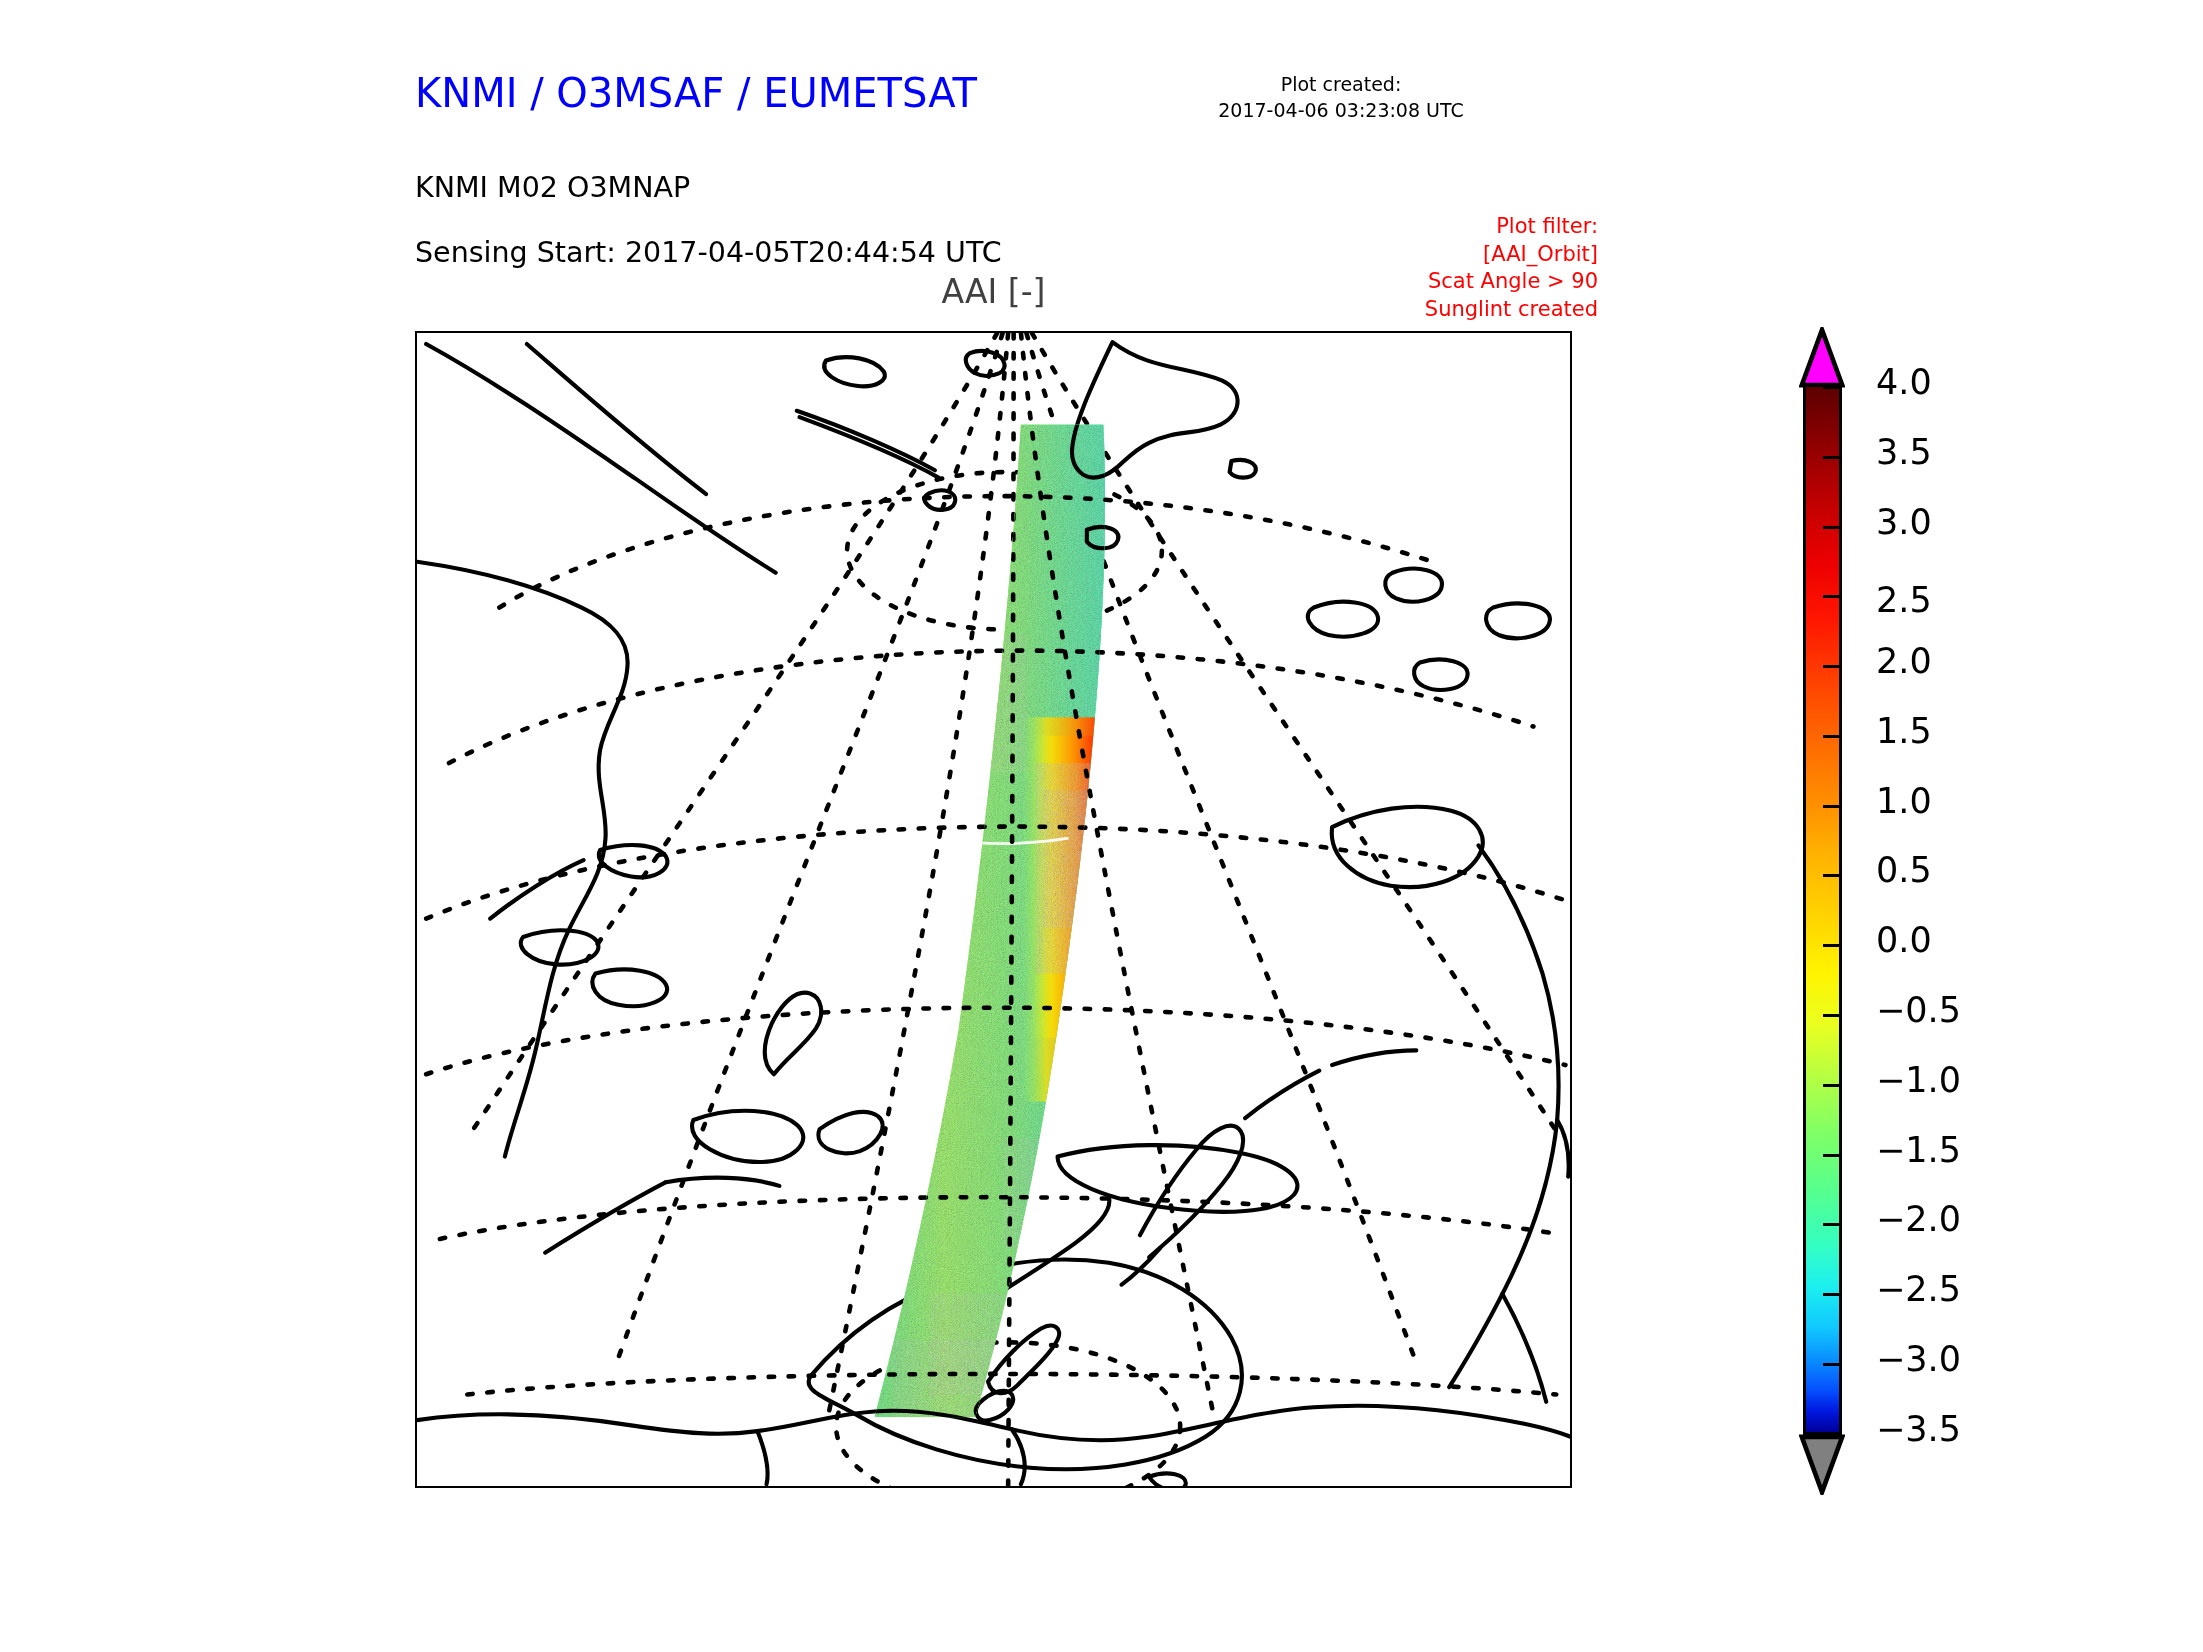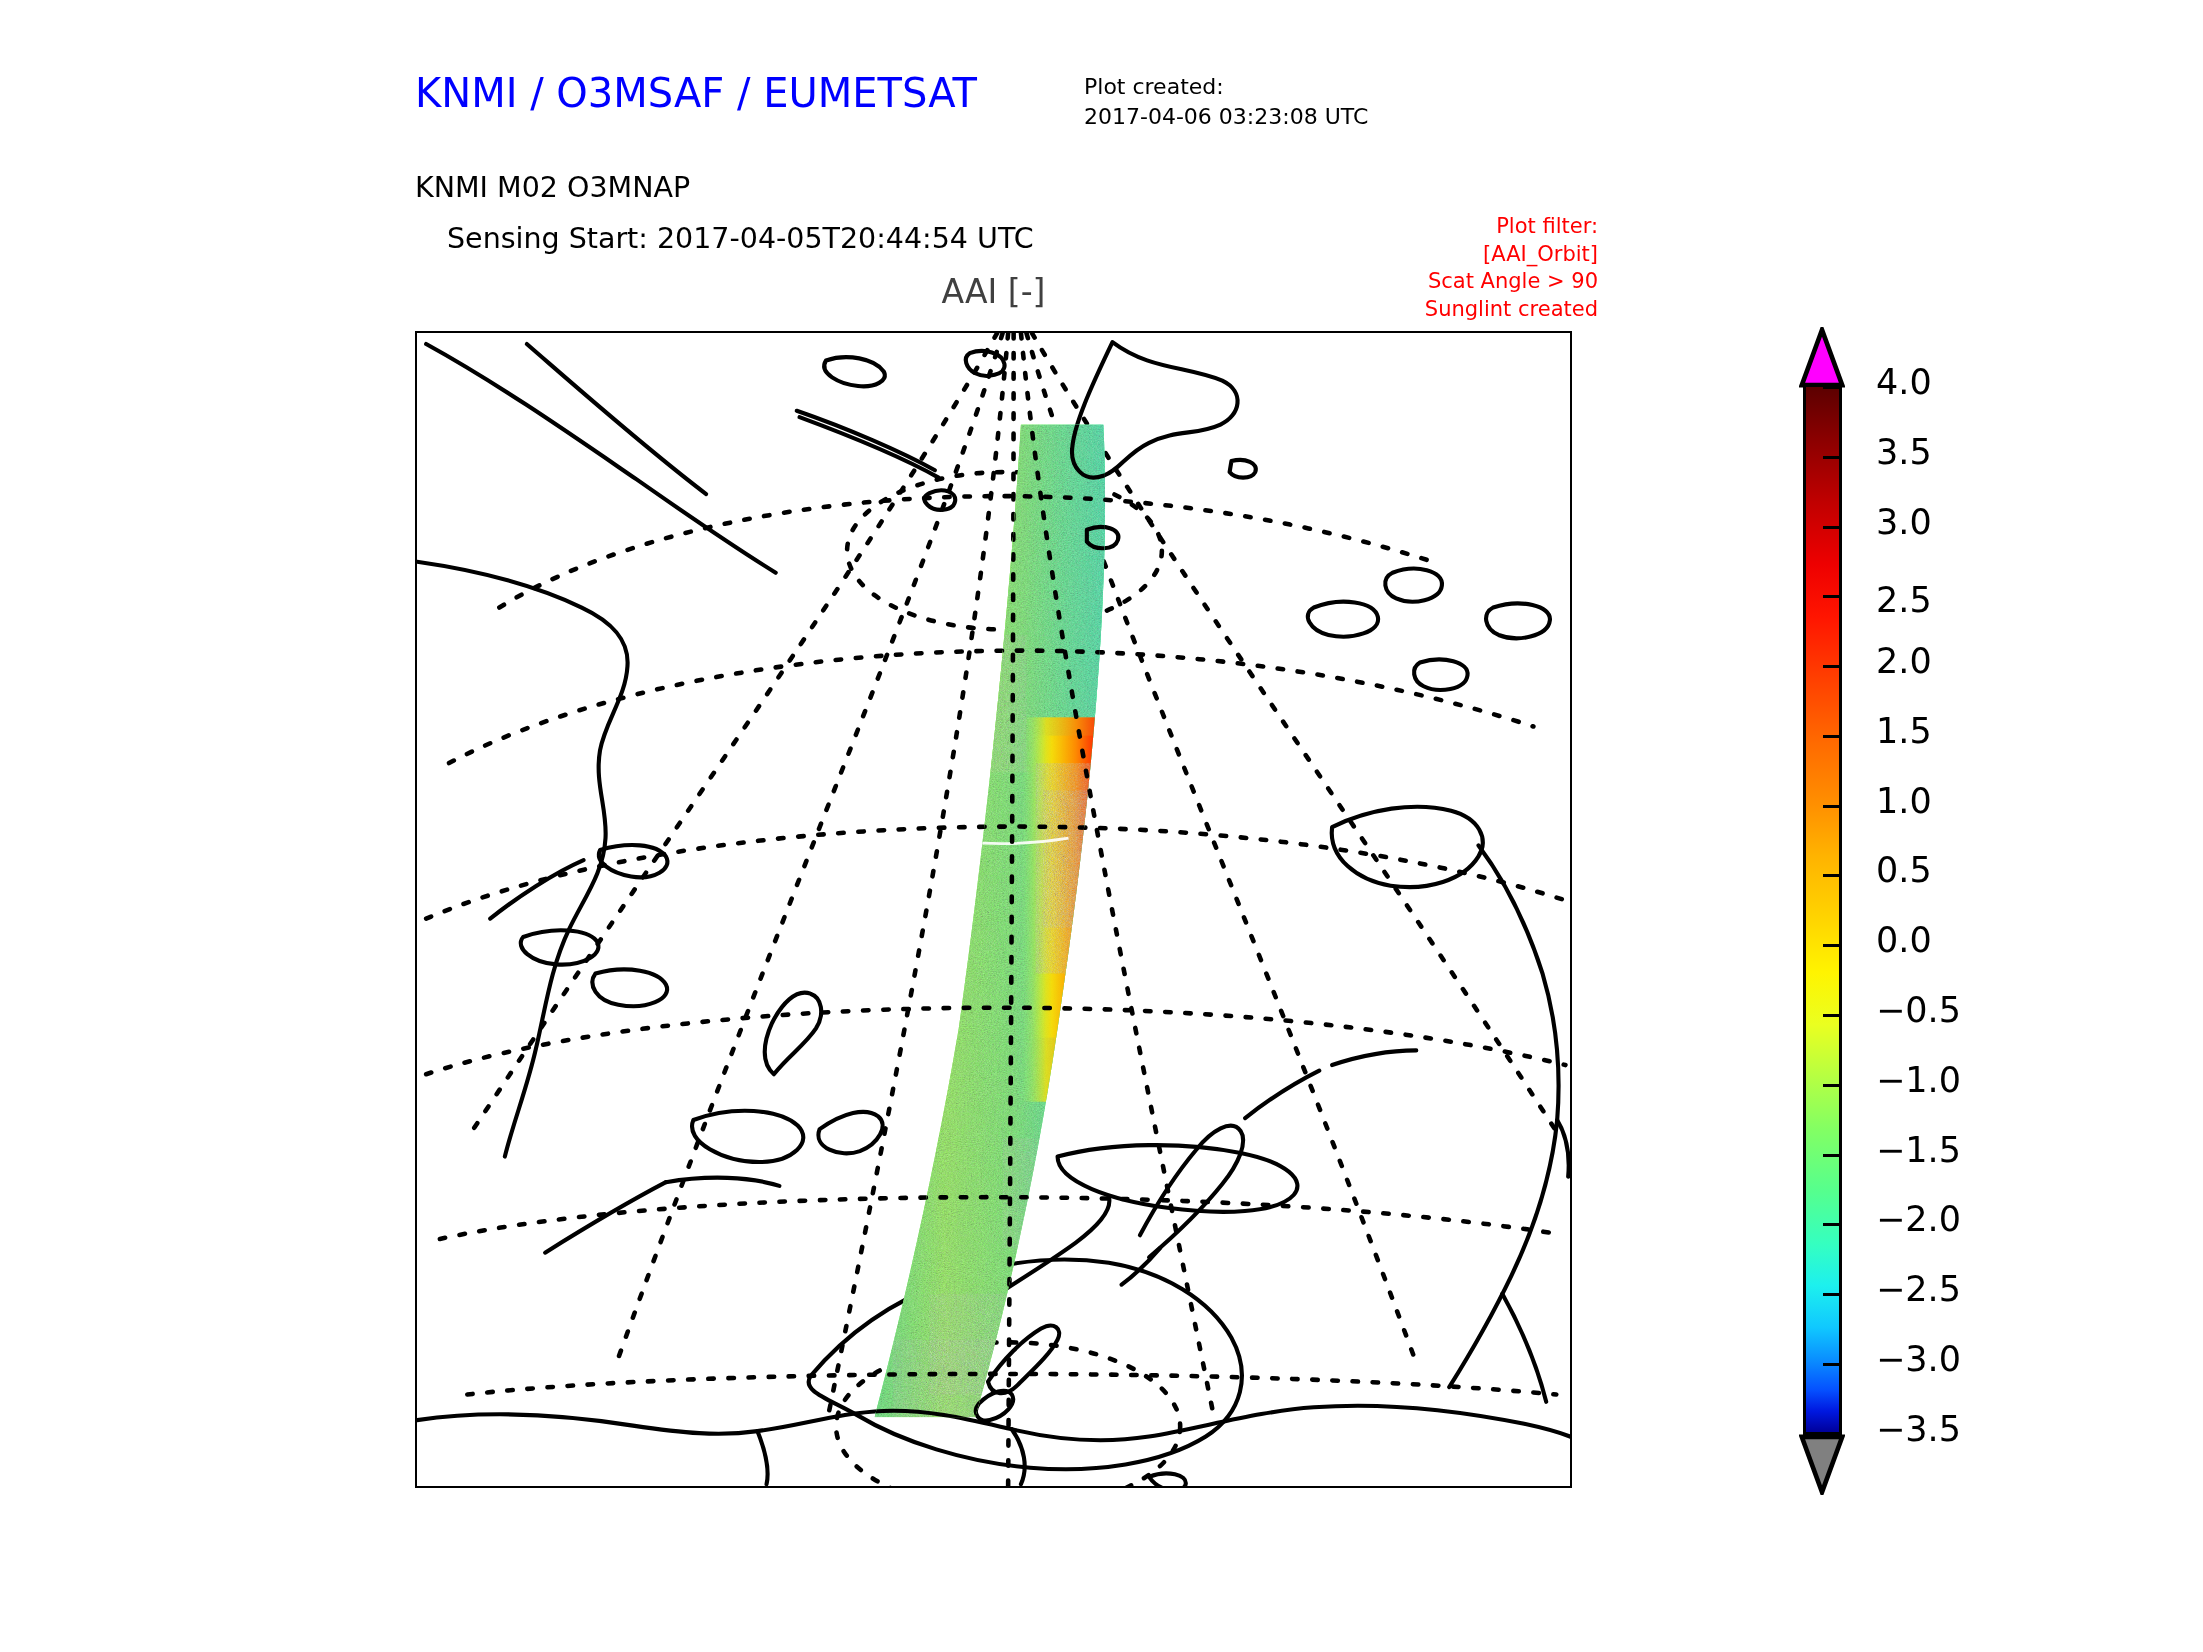--- a/index.html
+++ b/index.html
@@ -10,27 +10,27 @@
 
   
   #org-title{
     left:415px; top:70px; width:698px;
     font-size:40px; color:#0000ff; letter-spacing:0px;
     font-family:"DejaVu Sans", sans-serif;
     white-space:nowrap;
   }
   #plot-created-block{
     left:1084px; top:72px; width:514px;
-    text-align:left; font-size:22px; color:#000000; line-height:1.35;
+    text-align:center; font-size:19px; color:#000000; line-height:1.35;
   }
   #product-name{
     left:415px; top:171px; font-size:28.5px; color:#000000; white-space:nowrap;
   }
   #sensing-start{
-    left:415px; top:222px; font-size:28.5px; color:#000000; white-space:nowrap;margin-left:32px;
+    left:415px; top:236px; font-size:28.5px; color:#000000; white-space:nowrap;
   }
   #plot-title{
     left:415px; top:272px; width:1157px; text-align:center;
     font-size:33px; color:#404040;
   }
   #plot-filter-block{
     left:1194px; top:213px; width:404px;
     text-align:right; font-size:21px; color:#ff0000; line-height:1.32;
   }
 

